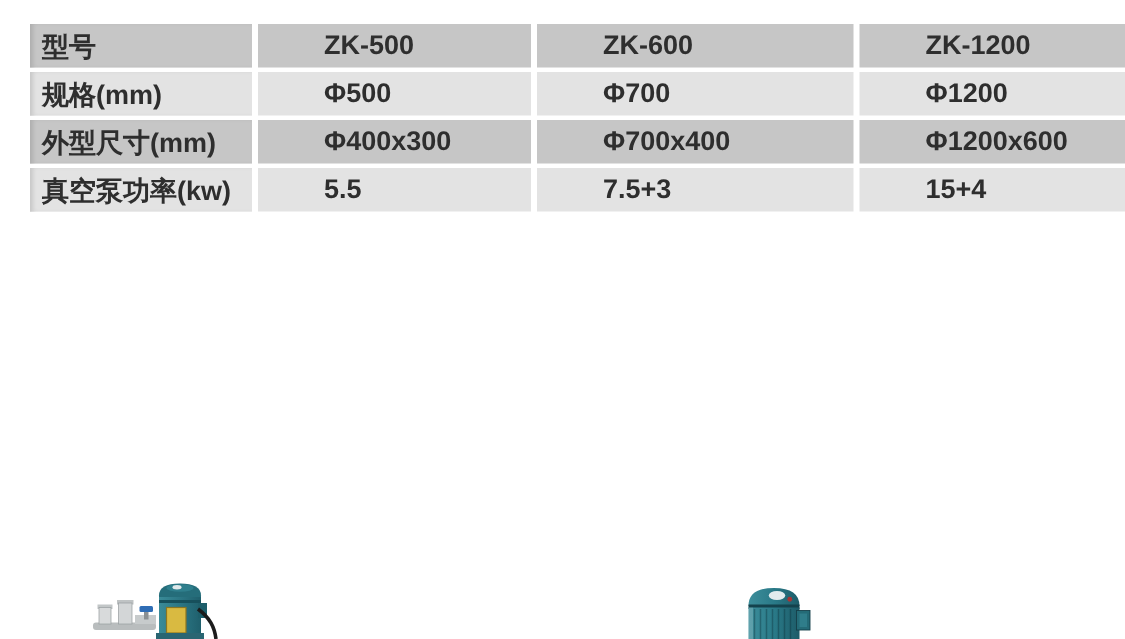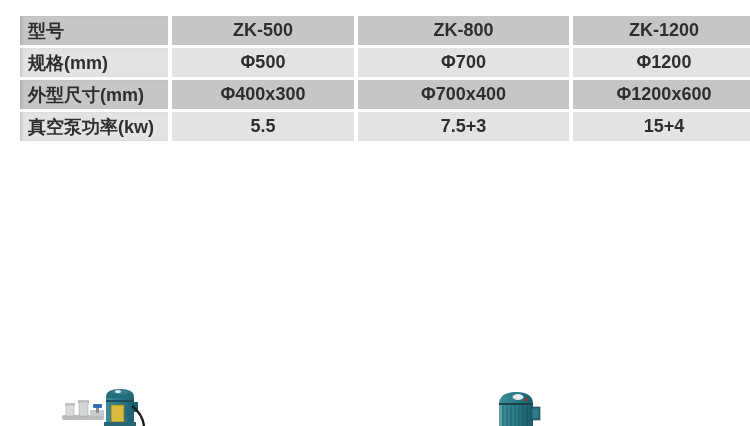--- a/index.html
+++ b/index.html
@@ -23,21 +23,21 @@
     vertical-align:middle;
     padding:0;
     overflow:hidden;
     white-space:nowrap;
   }
   .spec-table th{
     text-align:left;
     padding-left:8px;
     box-shadow:inset 3px 0 3px -1px rgba(0,0,0,0.12);
   }
-  .spec-table td{text-align:center;}
+  .spec-table td{padding-left:44px;}
   .spec-table tr:nth-child(odd) th,
   .spec-table tr:nth-child(odd) td{background:#c6c6c6;}
   .spec-table tr:nth-child(even) th,
   .spec-table tr:nth-child(even) td{background:#e3e3e3;}
   .machine{position:absolute;}
   #machine-left{left:60px;top:388px;width:88px;height:38px;}
   #machine-right{left:492px;top:390px;width:52px;height:36px;}
 </style>
 </head>
 <body>
@@ -46,21 +46,21 @@
   <colgroup>
     <col style="width:148px">
       <col style="width:182px">
       <col style="width:211px">
       <col style="width:182px">
   </colgroup>
   <tbody>
     <tr>
       <th>型号</th>
       <td>ZK-500</td>
-      <td>ZK-800</td>
+      <td>ZK-600</td>
       <td>ZK-1200</td>
     </tr>
     <tr>
       <th>规格(mm)</th>
       <td>Φ500</td>
       <td>Φ700</td>
       <td>Φ1200</td>
     </tr>
     <tr>
       <th>外型尺寸(mm)</th>

